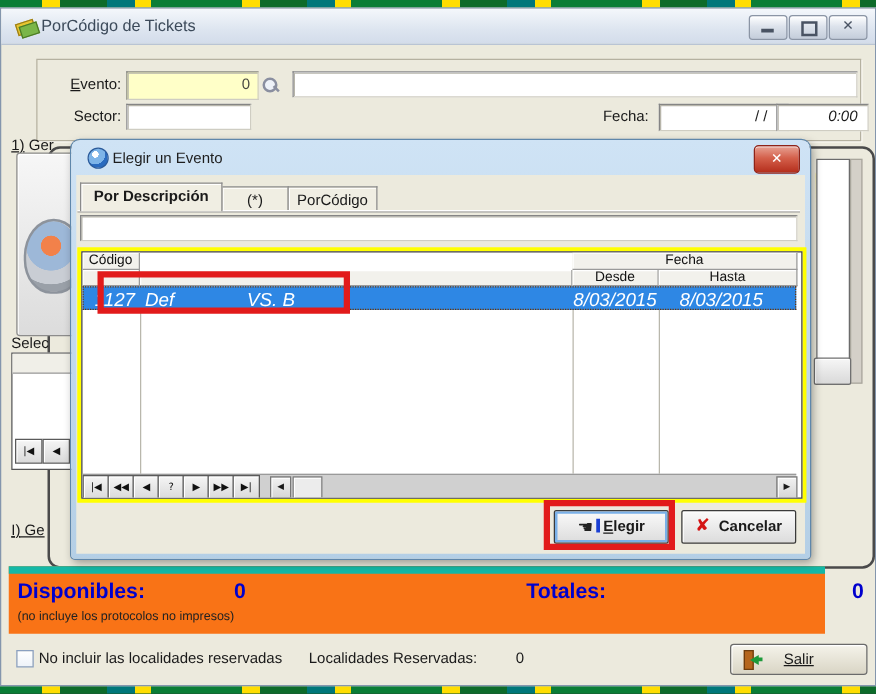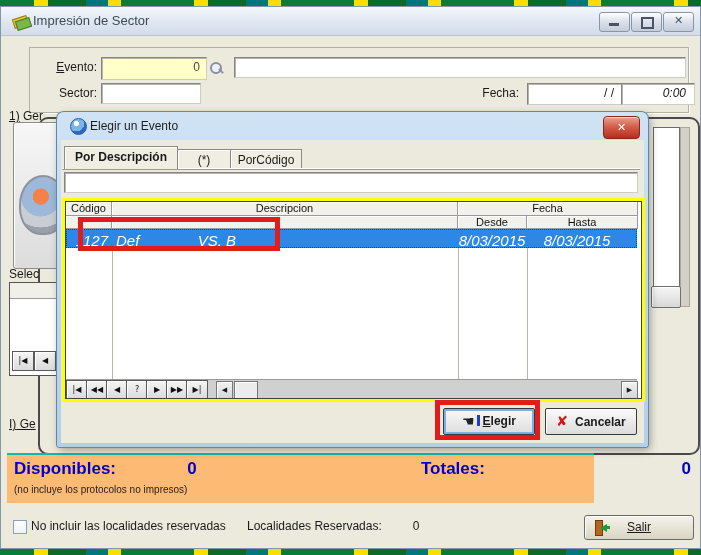--- a/index.html
+++ b/index.html
@@ -81,21 +81,21 @@
   #elegir-btn{left:386px;box-shadow:inset 0 0 0 2px #7ab0e8, inset 1px 1px 0 #fff;}
   #cancelar-btn{left:488px;}
   .hand-icon{color:#222;font-size:14px;font-family:"DejaVu Sans",sans-serif;margin-right:2px;vertical-align:-1px;}
   .ibar{display:inline-block;width:3px;height:11px;background:#1a3fd4;margin-right:3px;vertical-align:-1px;}
   .redx{color:#d41414;font-weight:bold;font-size:14px;margin-right:7px;font-family:"DejaVu Sans",sans-serif;}
   
   .annot{position:absolute;border:5px solid #e21b1b;z-index:50;}
   #annot-row{left:78px;top:217px;width:192px;height:24px;}
   #annot-elegir{left:435px;top:400px;width:95px;height:30px;}
   
-  #summary{position:absolute;left:6px;top:458px;width:587px;height:48px;background:#fdba74;border-top:2px solid #14b8a6;}
+  #summary{position:absolute;left:6px;top:458px;width:653px;height:48px;background:#f97316;border-top:6px solid #14b8a6;}
   .blue-big{position:absolute;font-size:17px;font-weight:bold;color:#0000cd;}
   #summary-note{position:absolute;left:7px;top:29px;font-size:10px;color:#222;}
   #checkbox{position:absolute;left:12px;top:519px;width:12px;height:12px;border:1px solid #8aa0c0;background:linear-gradient(#fff,#eef3f9);}
   #salir-btn{position:absolute;left:583px;top:514px;width:108px;height:23px;border:1px solid #6a6a6a;border-radius:3px;
     background:linear-gradient(#f5f3ea,#d9d5c5);box-shadow:inset 1px 1px 0 #fff;font-size:12px;text-align:center;line-height:22px;text-decoration:underline;}
   #door-icon{position:absolute;left:10px;top:4px;width:14px;height:14px;}
   #door-icon .door{position:absolute;left:0;top:0;width:6px;height:14px;background:#b5651d;border:1px solid #6e3c0e;}
   #door-icon .arr{position:absolute;left:5px;top:4px;width:0;height:0;border-top:4px solid transparent;border-bottom:4px solid transparent;border-right:7px solid #1d9a3a;}
   #door-icon .arrtail{position:absolute;left:11px;top:6px;width:4px;height:3px;background:#1d9a3a;}
 </style>
@@ -105,21 +105,21 @@
 <div id="screen">
   <div class="strip" style="top:0;height:6px;"></div>
   <div class="strip" style="top:547px;height:8px;"></div>
 
   <div id="win">
     <div id="titlebar">
       <div id="ticket-icon">
           <div class="t1"></div>
           <div class="t2"></div>
         </div>
-      <div id="title-text">Impresión de Sector</div>
+      <div id="title-text">PorCódigo de Tickets</div>
       <div class="winbtn" style="left:598px;">
           <div class="glyph-min"></div>
         </div>
       <div class="winbtn" style="left:630px;">
           <div class="glyph-restore"></div>
         </div>
       <div class="winbtn" style="left:662px;">
           <div class="glyph-close">✕</div>
         </div>
     </div>
@@ -187,21 +187,20 @@
     <div class="tab" id="tab1">Por Descripción</div>
     <div class="tab" id="tab2">(*)</div>
     <div class="tab" id="tab3">PorCódigo</div>
     <div id="tabline"></div>
     <div class="sunken" id="search-input"></div>
 
     <div id="grid">
       <div id="gridin">
 
         <div class="hcell" style="left:0;top:0;width:45px;height:13px;">Código</div>
-        <div class="hcell" style="left:46px;top:0;width:345px;height:13px;">Descripcion</div>
         <div class="hcell" style="left:392px;top:0;width:179px;height:13px;">Fecha</div>
 
         <div class="hcell" style="left:0;top:14px;width:45px;height:12px;"></div>
         <div class="hcell" style="left:46px;top:14px;width:345px;height:12px;"></div>
         <div class="hcell" style="left:392px;top:14px;width:68px;height:12px;">Desde</div>
         <div class="hcell" style="left:461px;top:14px;width:110px;height:12px;">Hasta</div>
 
         <div id="sel-row">
           <span style="left:0;width:42px;text-align:right;">1127</span>
           <span style="left:50px;white-space:pre;">Def              VS. B</span>

